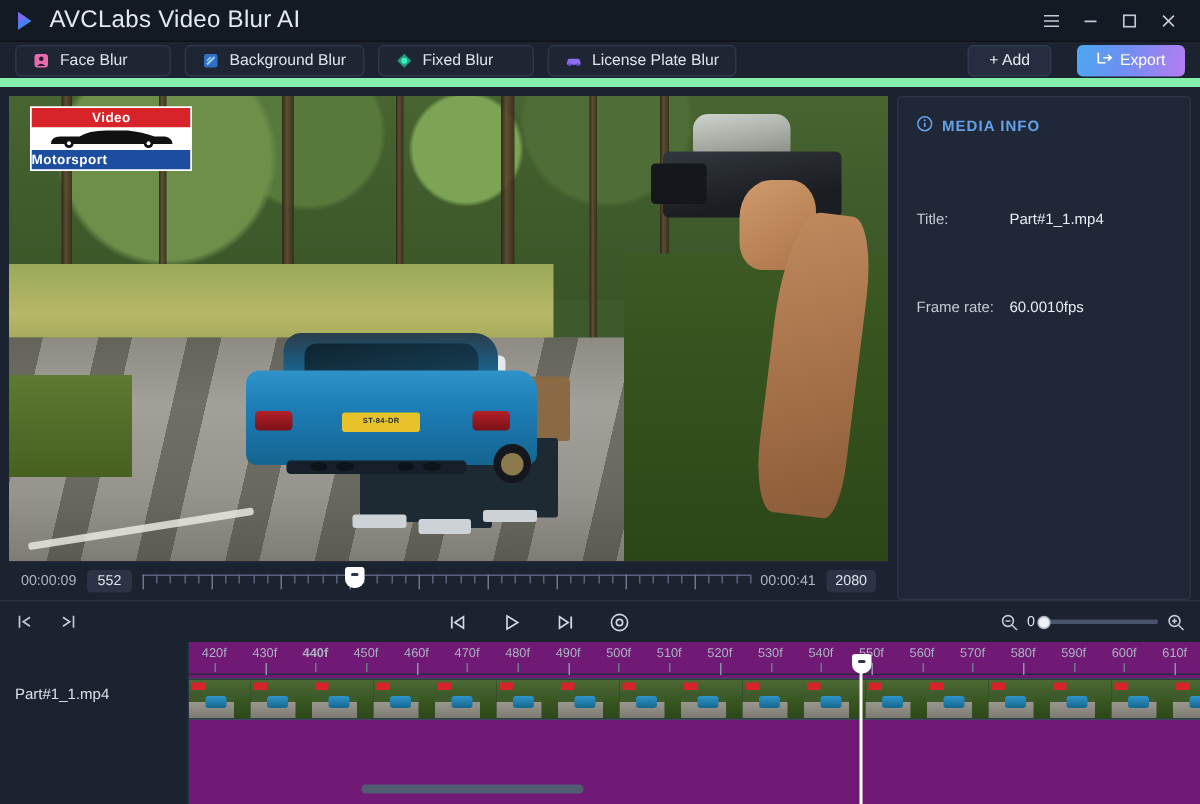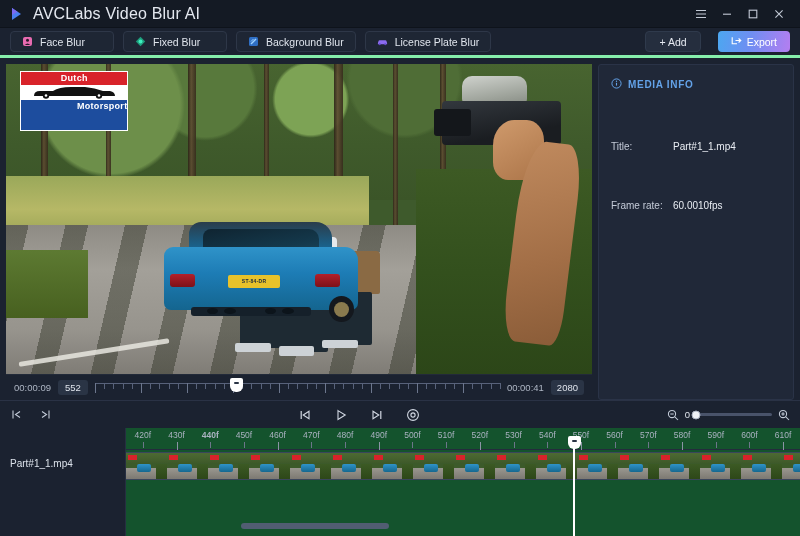--- a/index.html
+++ b/index.html
@@ -41,21 +41,21 @@
   }
   .win-btn svg { display: block; }
 
   
   .toolbar {
     height: 30px; min-height: 30px;
     background: #1b2230;
     display: flex; align-items: center;
     padding: 0 10px;
     gap: 9px;
-    border-bottom: 3px solid #86efac;
+    border-bottom: 6px solid #86efac;
   }
   .mode-btn {
     height: 21px;
     min-width: 104px;
     border: 1px solid #2e3748;
     border-radius: 4px;
     background: #1e2634;
     display: flex; align-items: center;
     padding: 0 11px;
     gap: 7px;
@@ -275,22 +275,22 @@
   }
   .dm-mid {
     background: #ffffff; height: 15px; position: relative;
   }
   .dm-car {
     position: absolute; left: 50%; top: 50%;
     transform: translate(-50%,-50%);
   }
   .dm-bot {
     background: #1d4d9e; color: #ffffff;
-    text-align: right; font-size: 9px; font-weight: bold;
-    padding: 1px 0 19px; letter-spacing: .3px;
+    text-align: left; font-size: 9px; font-weight: bold;
+    padding: 1px 0 2px; letter-spacing: .3px;
   }
 
   
   .scrubber {
     height: 26px; min-height: 26px;
     background: #1b2230;
     display: flex; align-items: center;
     padding: 0 8px; gap: 7px;
     border-top: 1px solid #222a39;
   }
@@ -376,21 +376,21 @@
     background: #1b2230;
     border-right: 1px solid #262f41;
     position: relative;
   }
   .tl-tracklabel {
     position: absolute; left: 10px; top: 30px;
     font-size: 10px; color: #dbe1ea;
   }
   .tl-scroll {
     flex: 1 1 auto; position: relative; overflow: hidden;
-    background: #14532d;
+    background: #701a75;
   }
   .ruler {
     position: absolute; left: 0; top: 0; height: 22px; width: 100%;
     border-bottom: 1px solid #242c3d;
   }
   .rlabel {
     position: absolute; top: 2px; font-size: 8.5px; color: #aab2c1;
     transform: translateX(-50%); white-space: nowrap;
   }
   .rtick {
@@ -484,35 +484,35 @@
           <rect x="1" y="1" width="9" height="9" rx="2" fill="#e86bb0"></rect>
           <circle cx="5.5" cy="4.2" r="1.5" fill="#2a1a2a"></circle>
           <path d="M2.8 9 Q5.5 6 8.2 9 Z" fill="#2a1a2a"></path>
         </svg>
       </span>
       <span class="lbl">Face Blur</span>
     </div>
     <div class="mode-btn">
       <span class="mode-icon">
         <svg width="11" height="11" viewBox="0 0 11 11">
-          <path d="M5.5 0.8 L10.2 5.5 L5.5 10.2 L0.8 5.5 Z" fill="#1f9d7c"></path>
-          <circle cx="5.5" cy="5.5" r="2" fill="#3defc0"></circle>
-        </svg>
-      </span>
-      <span class="lbl">Fixed Blur</span>
-    </div>
-    <div class="mode-btn">
-      <span class="mode-icon">
-        <svg width="11" height="11" viewBox="0 0 11 11">
           <rect x="1" y="1" width="9" height="9" rx="1.5" fill="#2f6fc4"></rect>
           <path d="M3 8 L8 3" stroke="#9dd2ff" stroke-width="1.4"></path>
           <path d="M3 5.5 L5.5 3" stroke="#9dd2ff" stroke-width="1"></path>
         </svg>
       </span>
       <span class="lbl">Background Blur</span>
+    </div>
+    <div class="mode-btn">
+      <span class="mode-icon">
+        <svg width="11" height="11" viewBox="0 0 11 11">
+          <path d="M5.5 0.8 L10.2 5.5 L5.5 10.2 L0.8 5.5 Z" fill="#1f9d7c"></path>
+          <circle cx="5.5" cy="5.5" r="2" fill="#3defc0"></circle>
+        </svg>
+      </span>
+      <span class="lbl">Fixed Blur</span>
     </div>
     <div class="mode-btn">
       <span class="mode-icon">
         <svg width="12" height="11" viewBox="0 0 12 11">
           <path d="M1 7 L1.8 4.6 Q2 4 2.8 4 H9.2 Q10 4 10.2 4.6 L11 7 V8.4 H1 Z" fill="#8c6cf0"></path>
           <circle cx="3" cy="8.4" r="1.1" fill="#6248c9"></circle>
           <circle cx="9" cy="8.4" r="1.1" fill="#6248c9"></circle>
         </svg>
       </span>
       <span class="lbl">License Plate Blur</span>
@@ -591,21 +591,21 @@
 
           <div class="cameraman">
             <div class="cam-mic"></div>
             <div class="cam-body"></div>
             <div class="cam-lens"></div>
             <div class="cam-hand"></div>
             <div class="cam-arm"></div>
           </div>
 
           <div class="dm-logo">
-            <div class="dm-top">Dutch</div>
+            <div class="dm-top">Video</div>
             <div class="dm-mid">
               <svg class="dm-car" width="86" height="14" viewBox="0 0 86 14">
                 <path d="M3 11 Q3 6 9 6 L22 6 Q28 2 40 2 L54 2 Q64 3 72 6 L79 6 Q84 7 84 11 Z" fill="#111111"></path>
                 <circle cx="15" cy="10.5" r="3.2" fill="#111111"></circle>
                 <circle cx="68" cy="10.5" r="3.2" fill="#111111"></circle>
                 <circle cx="15" cy="10.5" r="1.3" fill="#ffffff"></circle>
                 <circle cx="68" cy="10.5" r="1.3" fill="#ffffff"></circle>
               </svg>
             </div>
             <div class="dm-bot">Motorsport</div>

